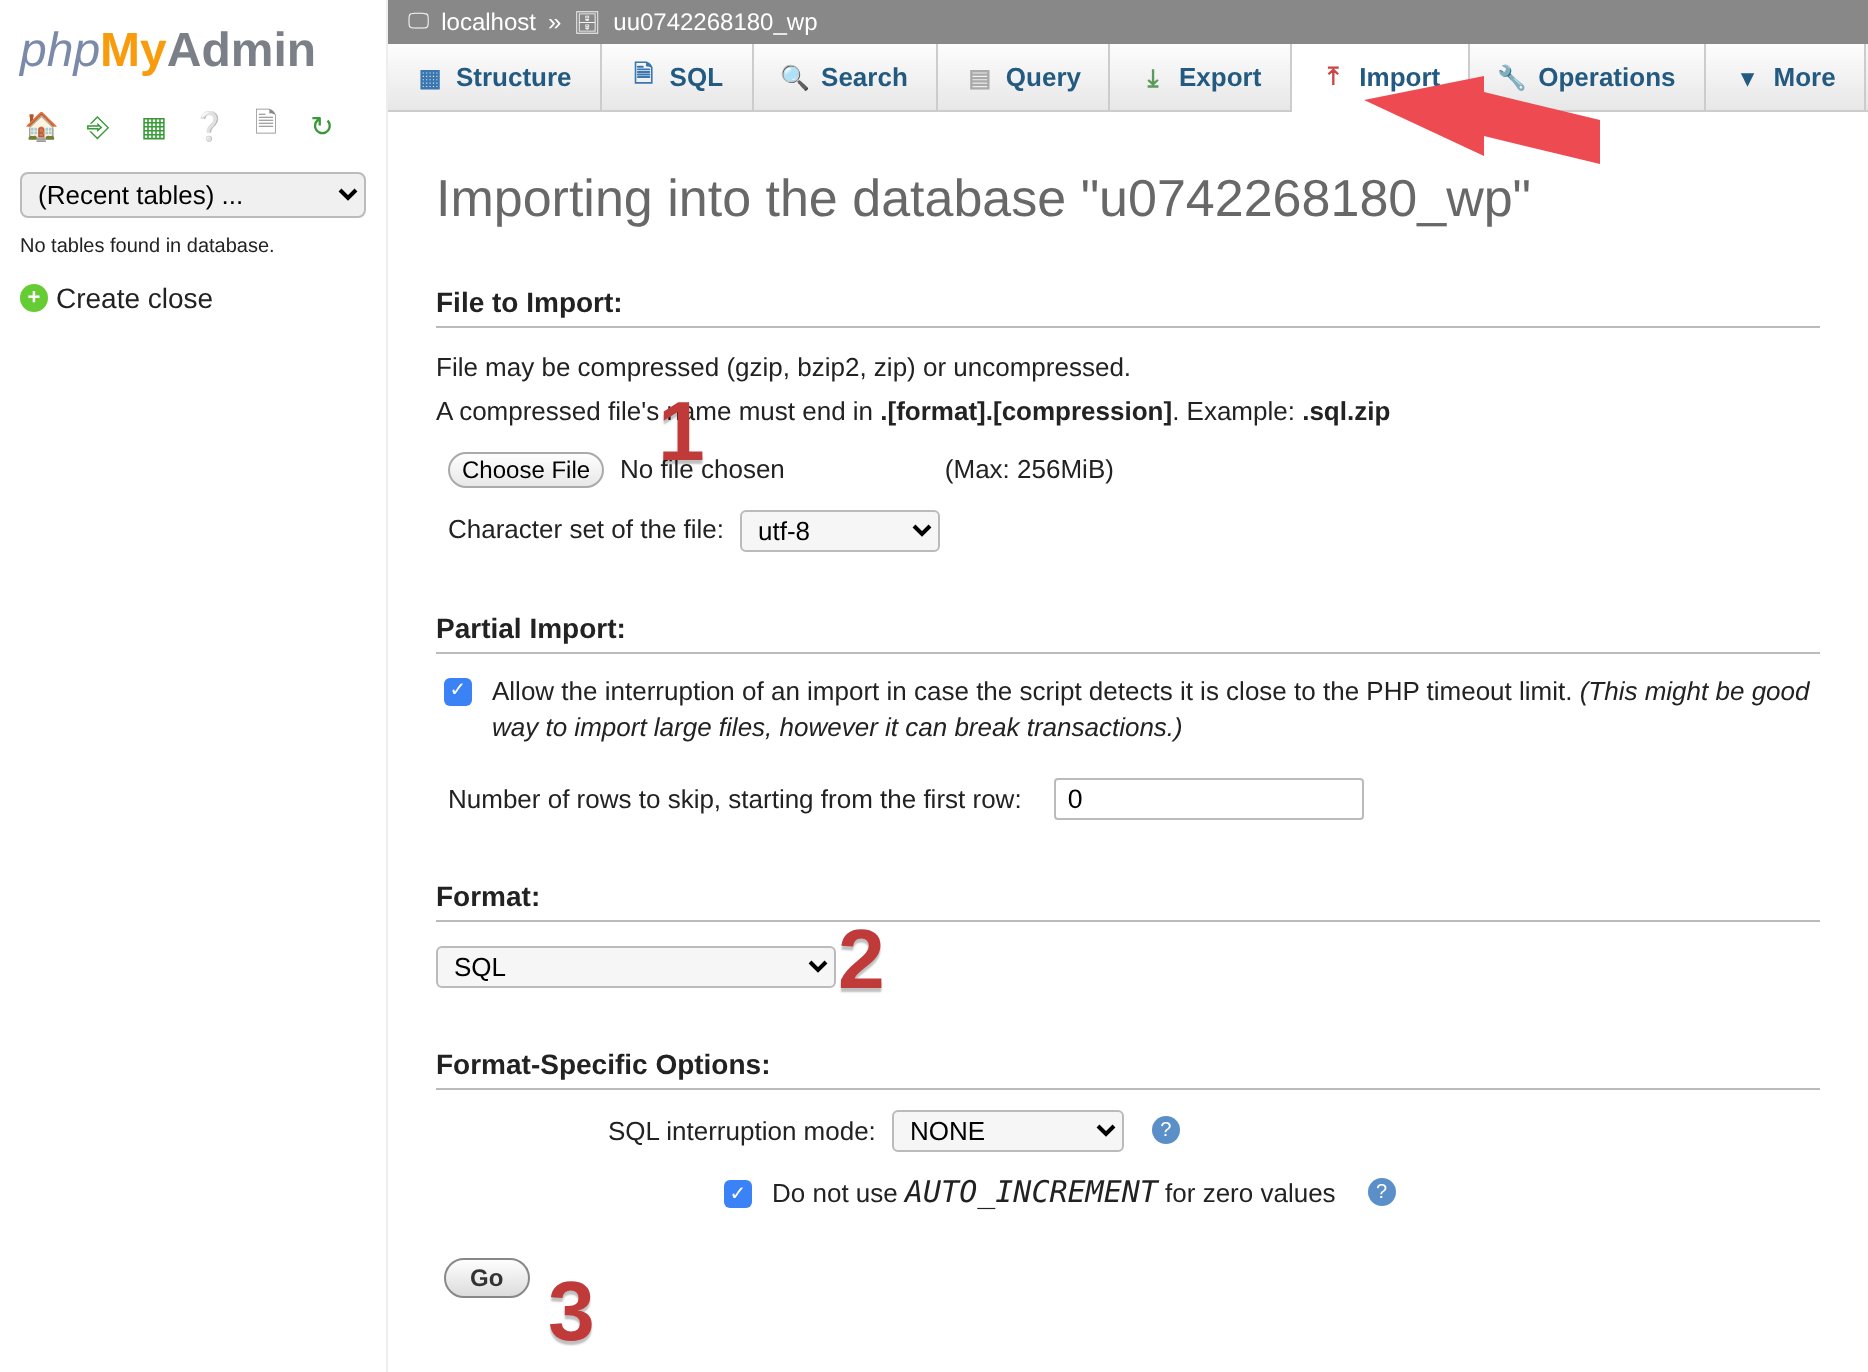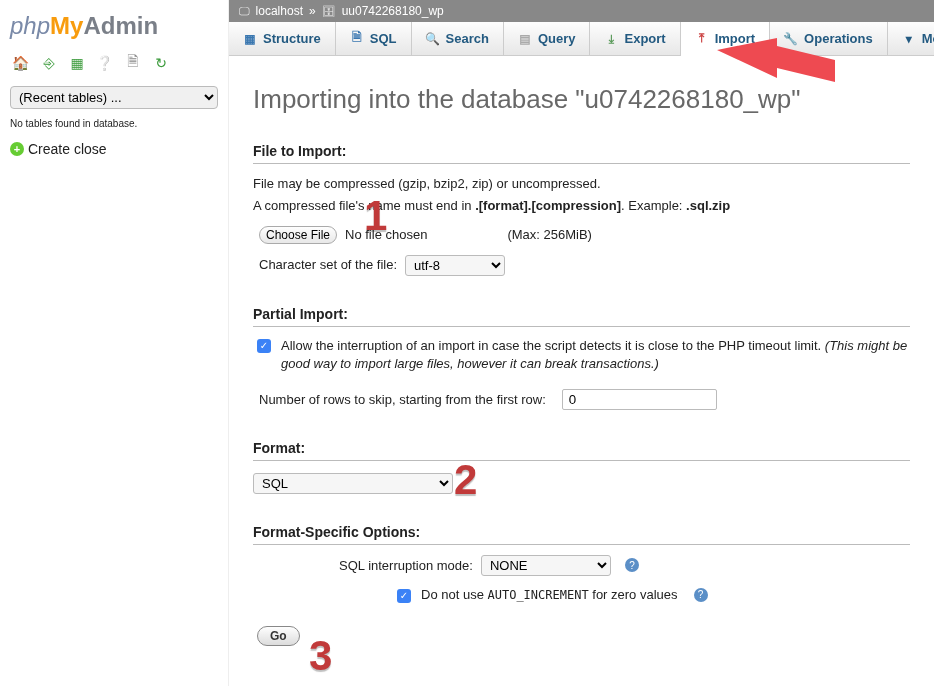--- a/index.html
+++ b/index.html
@@ -1,18 +1,18 @@
 <!DOCTYPE html>
 <html><head>
 <meta charset="utf-8">
 <style>
 * { box-sizing: border-box; margin: 0; padding: 0; }
 body { font-family: -apple-system, BlinkMacSystemFont, "Segoe UI", Arial, sans-serif; font-size: 13px; color: #333; background: #fff; }
 .app { display: flex; width: 934px; height: 686px; }
-.sidebar { width: 229px; background: #fff; padding: 8px 10px; border-right: 1px solid #eee; }
+.sidebar { width: 194px; background: #fff; padding: 8px 10px; border-right: 1px solid #eee; }
 .logo { padding: 4px 0 10px 0; }
 .logo-text { font-size: 24px; font-weight: bold; font-family: Arial, sans-serif; }
 .logo-php { color: #7a8aa8; font-style: italic; font-weight: normal; }
 .logo-my { color: #f89c0e; }
 .logo-admin { color: #7a7f88; }
 .icon-row { display: flex; gap: 10px; padding: 4px 0 14px 2px; }
 .icon-row span { width: 18px; height: 18px; display: inline-flex; align-items: center; justify-content: center; font-size: 14px; cursor: pointer; }
 .recent-select { width: 100%; padding: 2px 4px; font-size: 13px; background: #f0f0f0; border: 1px solid #bbb; border-radius: 4px; margin-bottom: 8px; }
 .no-tables { font-size: 10px; color: #222; line-height: 1.4; margin-bottom: 10px; }
 .create-table { display: flex; align-items: center; gap: 4px; font-size: 14px; color: #222; }
@@ -30,30 +30,30 @@
 .section-head { font-size: 14px; font-weight: bold; color: #222; border-bottom: 1px solid #bbb; padding-bottom: 4px; margin: 18px 0 10px 0; }
 .section-body { font-size: 13px; color: #222; line-height: 1.5; }
 .section-body p { margin-bottom: 2px; }
 .row { display: flex; align-items: center; gap: 8px; margin: 10px 0 0 6px; }
 .row label { font-size: 13px; }
 .file-btn { font-size: 12px; padding: 1px 6px; border: 1px solid #aaa; border-radius: 10px; background: linear-gradient(#fefefe,#e8e8e8); cursor: pointer; }
 .max { margin-left: 72px; color: #222; text-align: center; }
 .sel { font-size: 13px; padding: 1px 4px; border: 1px solid #bbb; background: #f6f6f6; border-radius: 3px; }
 .sel.wide { width: 100px; }
 .sel.big { width: 200px; }
-.sel.med { width: 130px; }
+.sel.med { width: 116px; }
 .chk-row { display: flex; align-items: flex-start; gap: 10px; margin: 8px 0 0 4px; }
 .chk { width: 14px; height: 14px; background: #3b82f6; border-radius: 3px; display: inline-flex; align-items: center; justify-content: center; color: #fff; font-size: 10px; flex-shrink: 0; margin-top: 2px; }
 .chk-label { font-size: 13px; line-height: 1.4; }
 .chk-label i { font-style: italic; }
 .num-input { width: 155px; padding: 2px 6px; border: 1px solid #bbb; border-radius: 2px; background: #fff; margin-left: 8px; }
 .help-icon { width: 14px; height: 14px; border-radius: 50%; background: #5b8fc7; color: #fff; font-size: 10px; display: inline-flex; align-items: center; justify-content: center; margin-left: 6px; cursor: pointer; }
 .format-opts { padding-left: 80px; }
 .go-btn { padding: 2px 12px; border: 1px solid #888; border-radius: 10px; background: linear-gradient(#fefefe,#dcdcdc); font-size: 12px; font-weight: bold; color: #333; cursor: pointer; margin-top: 22px; margin-left: 4px; }
-code { font-family: Menlo, Consolas, monospace; font-size: 12px; }
+code { font-family: Menlo, Consolas, monospace; font-size: 15px; font-style: italic; }
 .arrow-annot { position: absolute; pointer-events: none; }
 .red-arrow { fill: #ee4a51; }
 .red-num { font-family: Arial Black, Arial, sans-serif; font-size: 42px; font-weight: 900; color: #c13a3a; text-shadow: 0 2px 1px rgba(0,0,0,.25); position: absolute; pointer-events: none; }
 .main-wrap { position: relative; }
 </style>
 </head>
 <body>
 
 <div class="app">
   <div class="sidebar">

